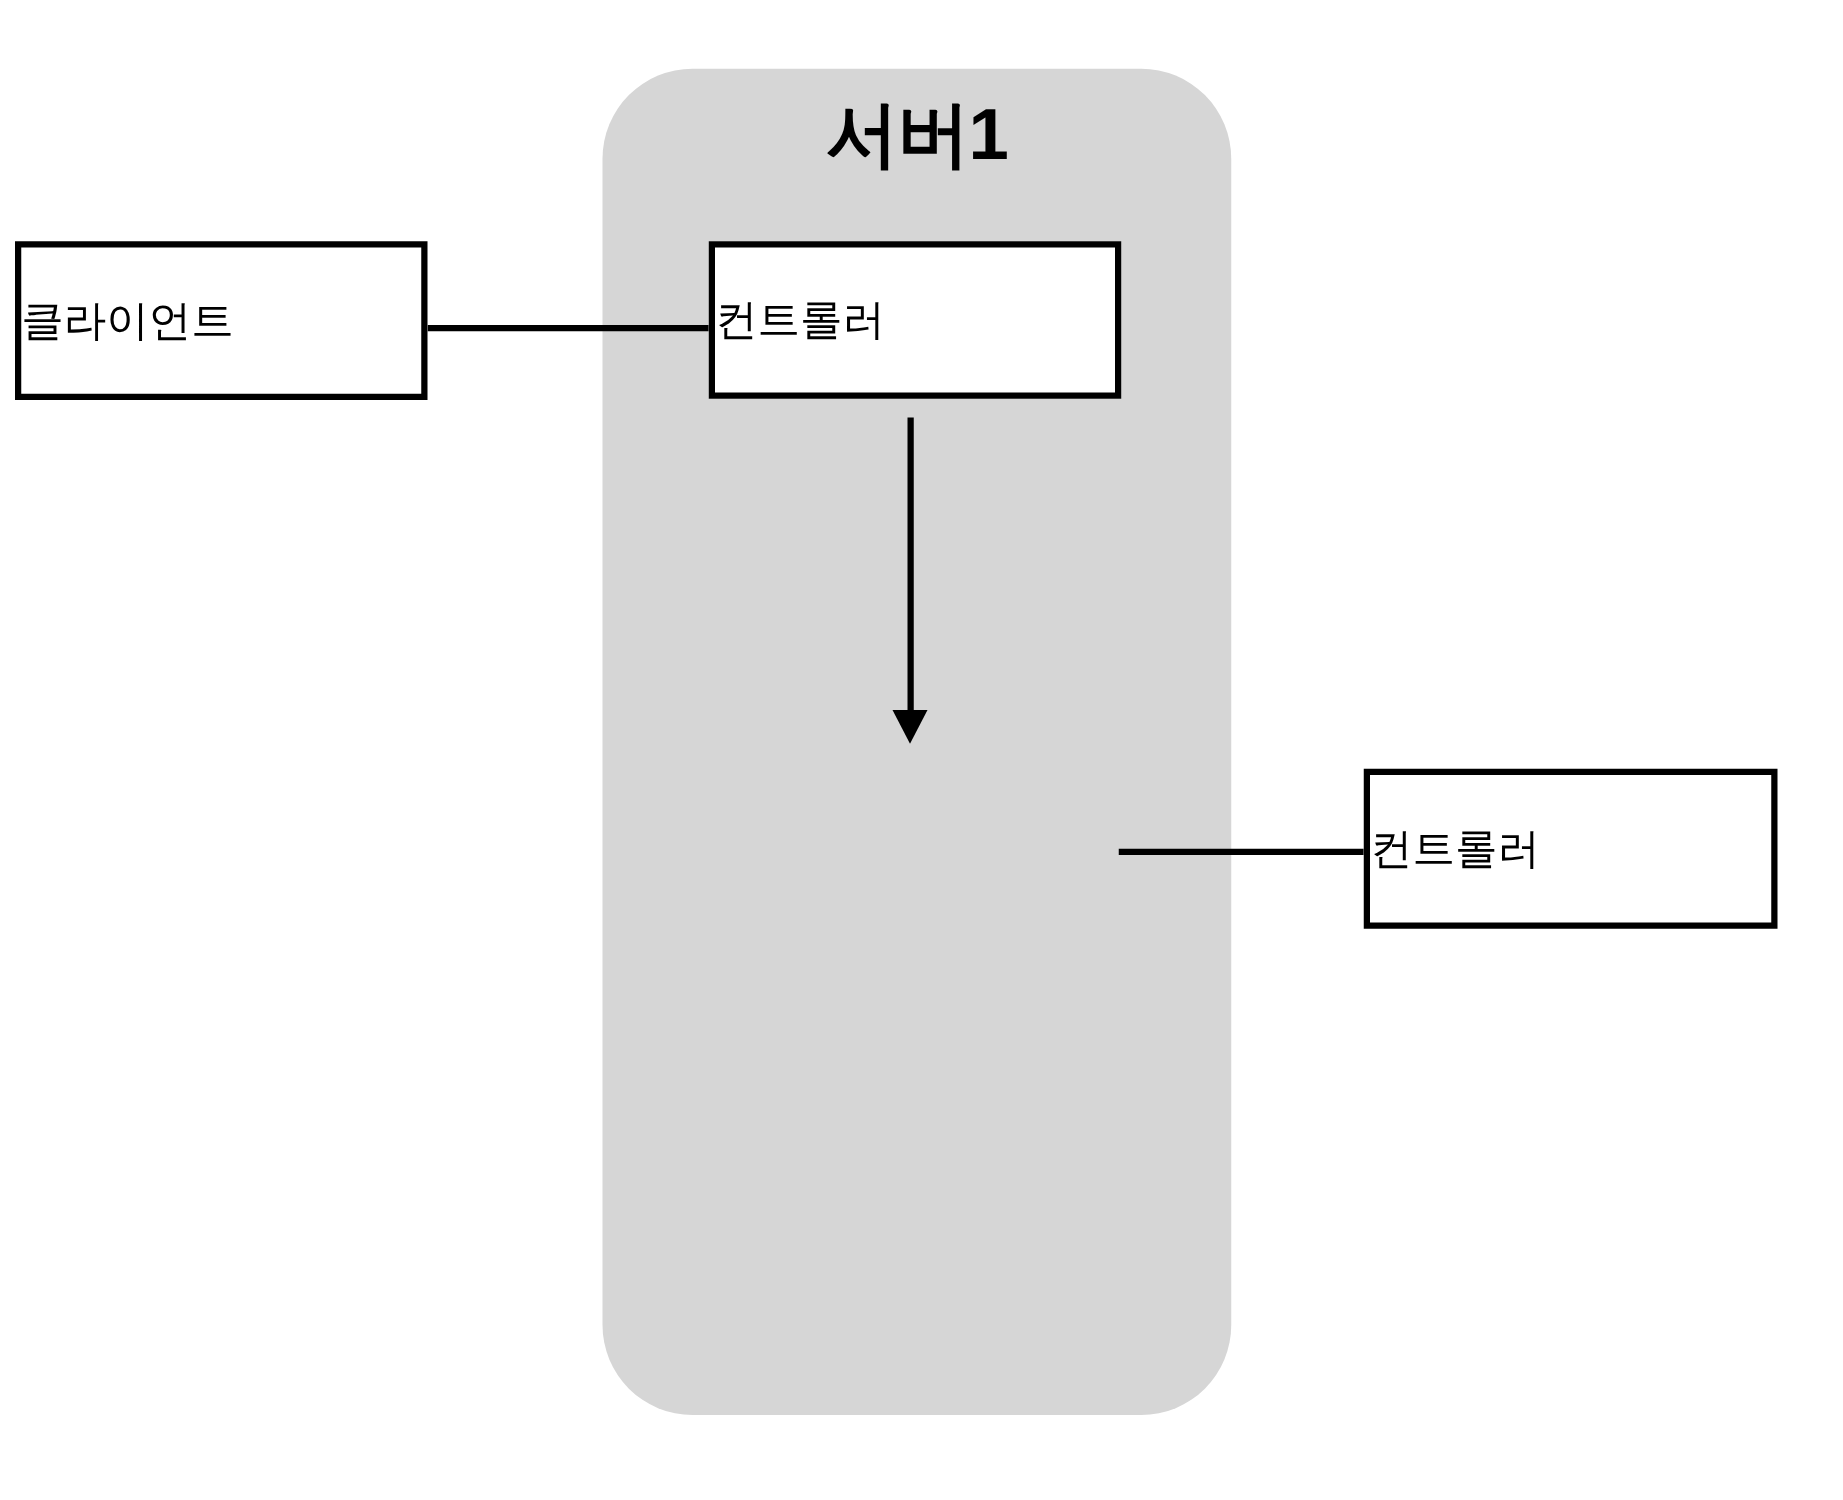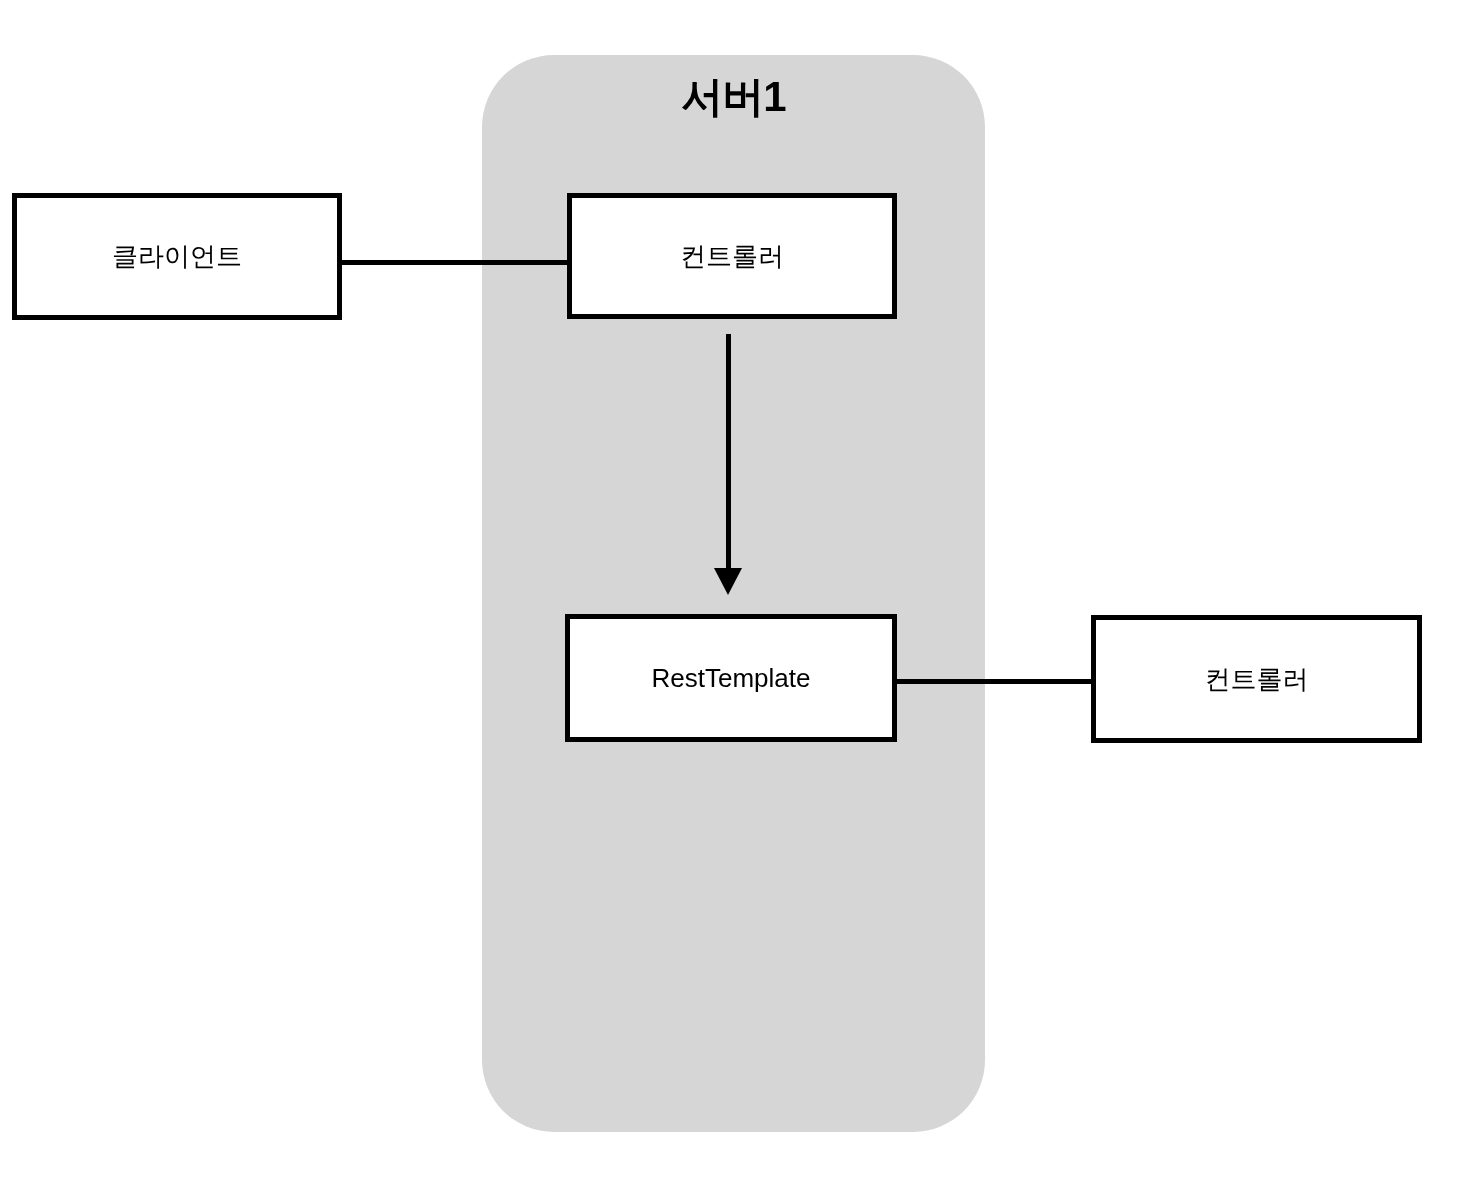--- a/index.html
+++ b/index.html
@@ -29,32 +29,32 @@
     height: 1077px;
   }
   .panel-server1 { left: 482px; width: 503px; }
   .panel-server2 { left: 1081px; width: 372px; }
   .panel-title {
     position: absolute;
     top: 14px;
     left: 0;
     width: 100%;
     text-align: center;
-    font-size: 42px;
+    font-size: 58px;
     font-weight: 600;
     letter-spacing: -1px;
   }
   .node {
     position: absolute;
     background: var(--node-fill);
     border: 5px solid var(--node-border);
     display: flex;
     align-items: center;
-    justify-content: center;
-    font-size: 26px;
+    justify-content: flex-start;
+    font-size: 34px;
     text-align: center;
   }
   .node-client        { left: 12px;   top: 193px; width: 330px; height: 127px; }
   .node-controller1   { left: 567px;  top: 193px; width: 330px; height: 126px; }
   .node-resttemplate  { left: 565px;  top: 614px; width: 332px; height: 128px; }
   .node-controller2   { left: 1091px; top: 615px; width: 331px; height: 128px; }
   .connector-h {
     position: absolute;
     height: 5px;
     background: var(--connector);
@@ -98,21 +98,18 @@
   <div class="connector-h connector-resttemplate-controller2"></div>
 
   <div class="node node-client">
     <span>클라이언트</span>
   </div>
 
   <div class="node node-controller1">
     <span>컨트롤러</span>
   </div>
 
-  <div class="node node-resttemplate">
-    <span>RestTemplate</span>
-  </div>
 
   <div class="node node-controller2">
     <span>컨트롤러</span>
   </div>
 
 </div>
 
 </body></html>

